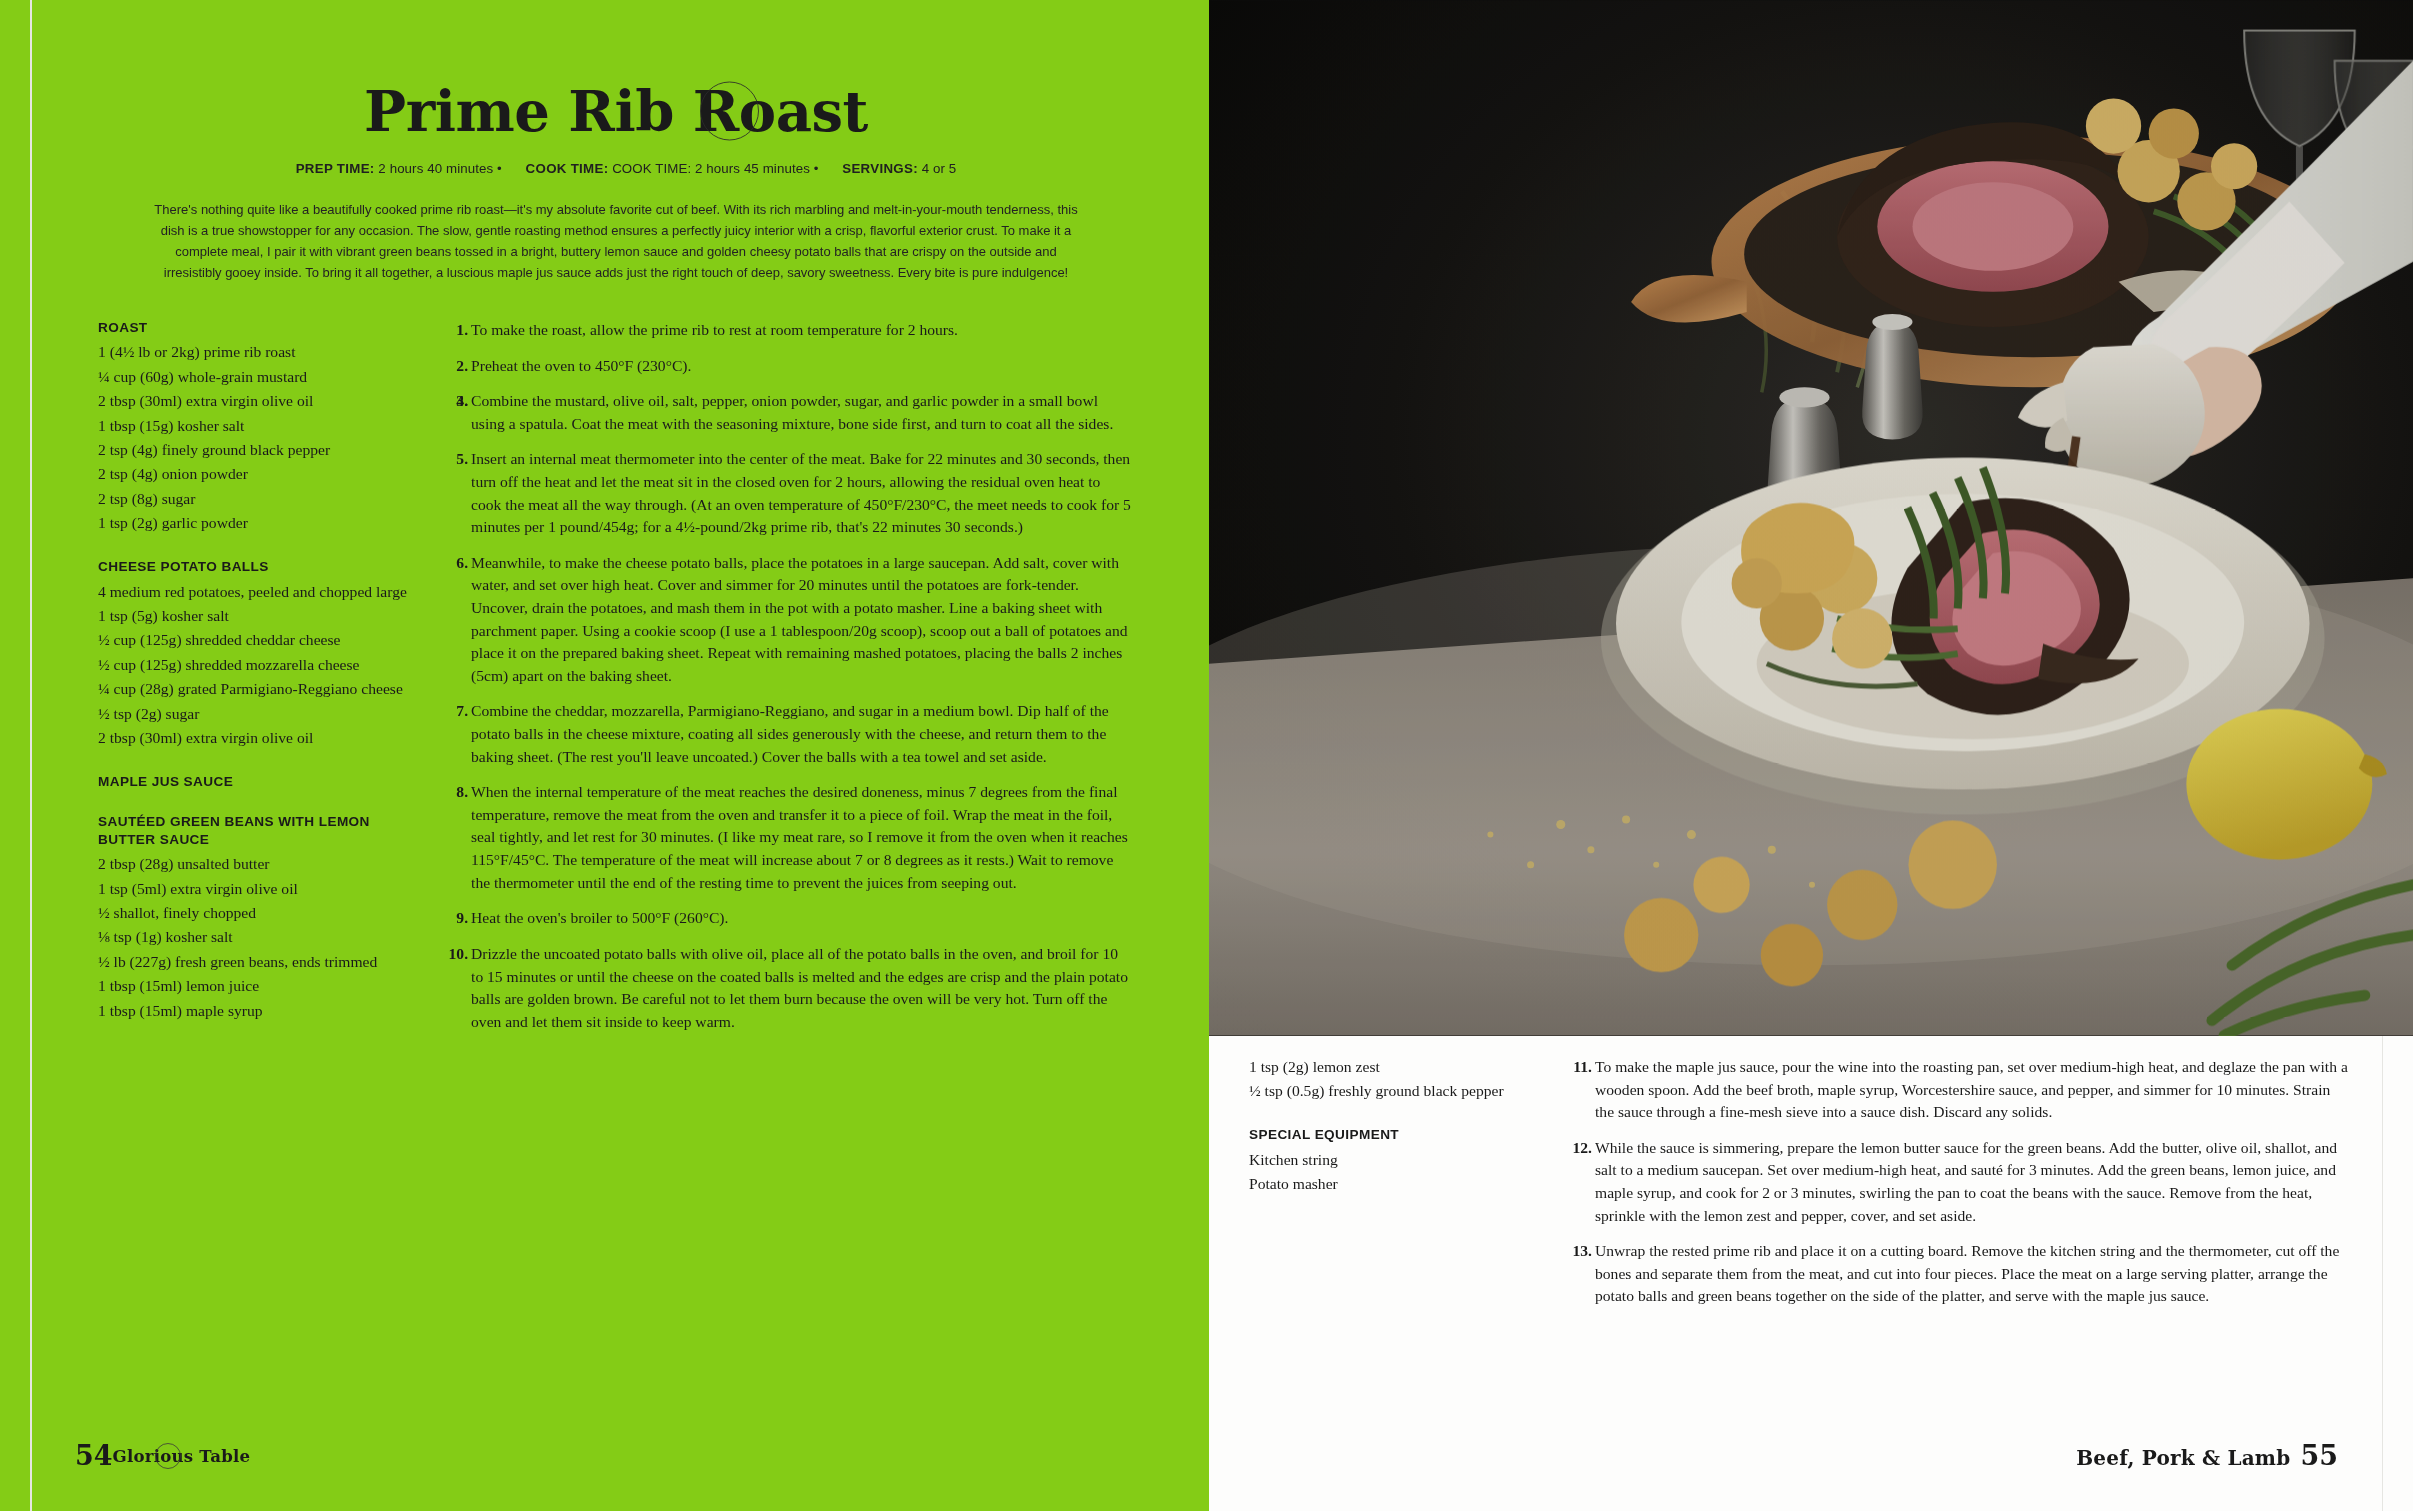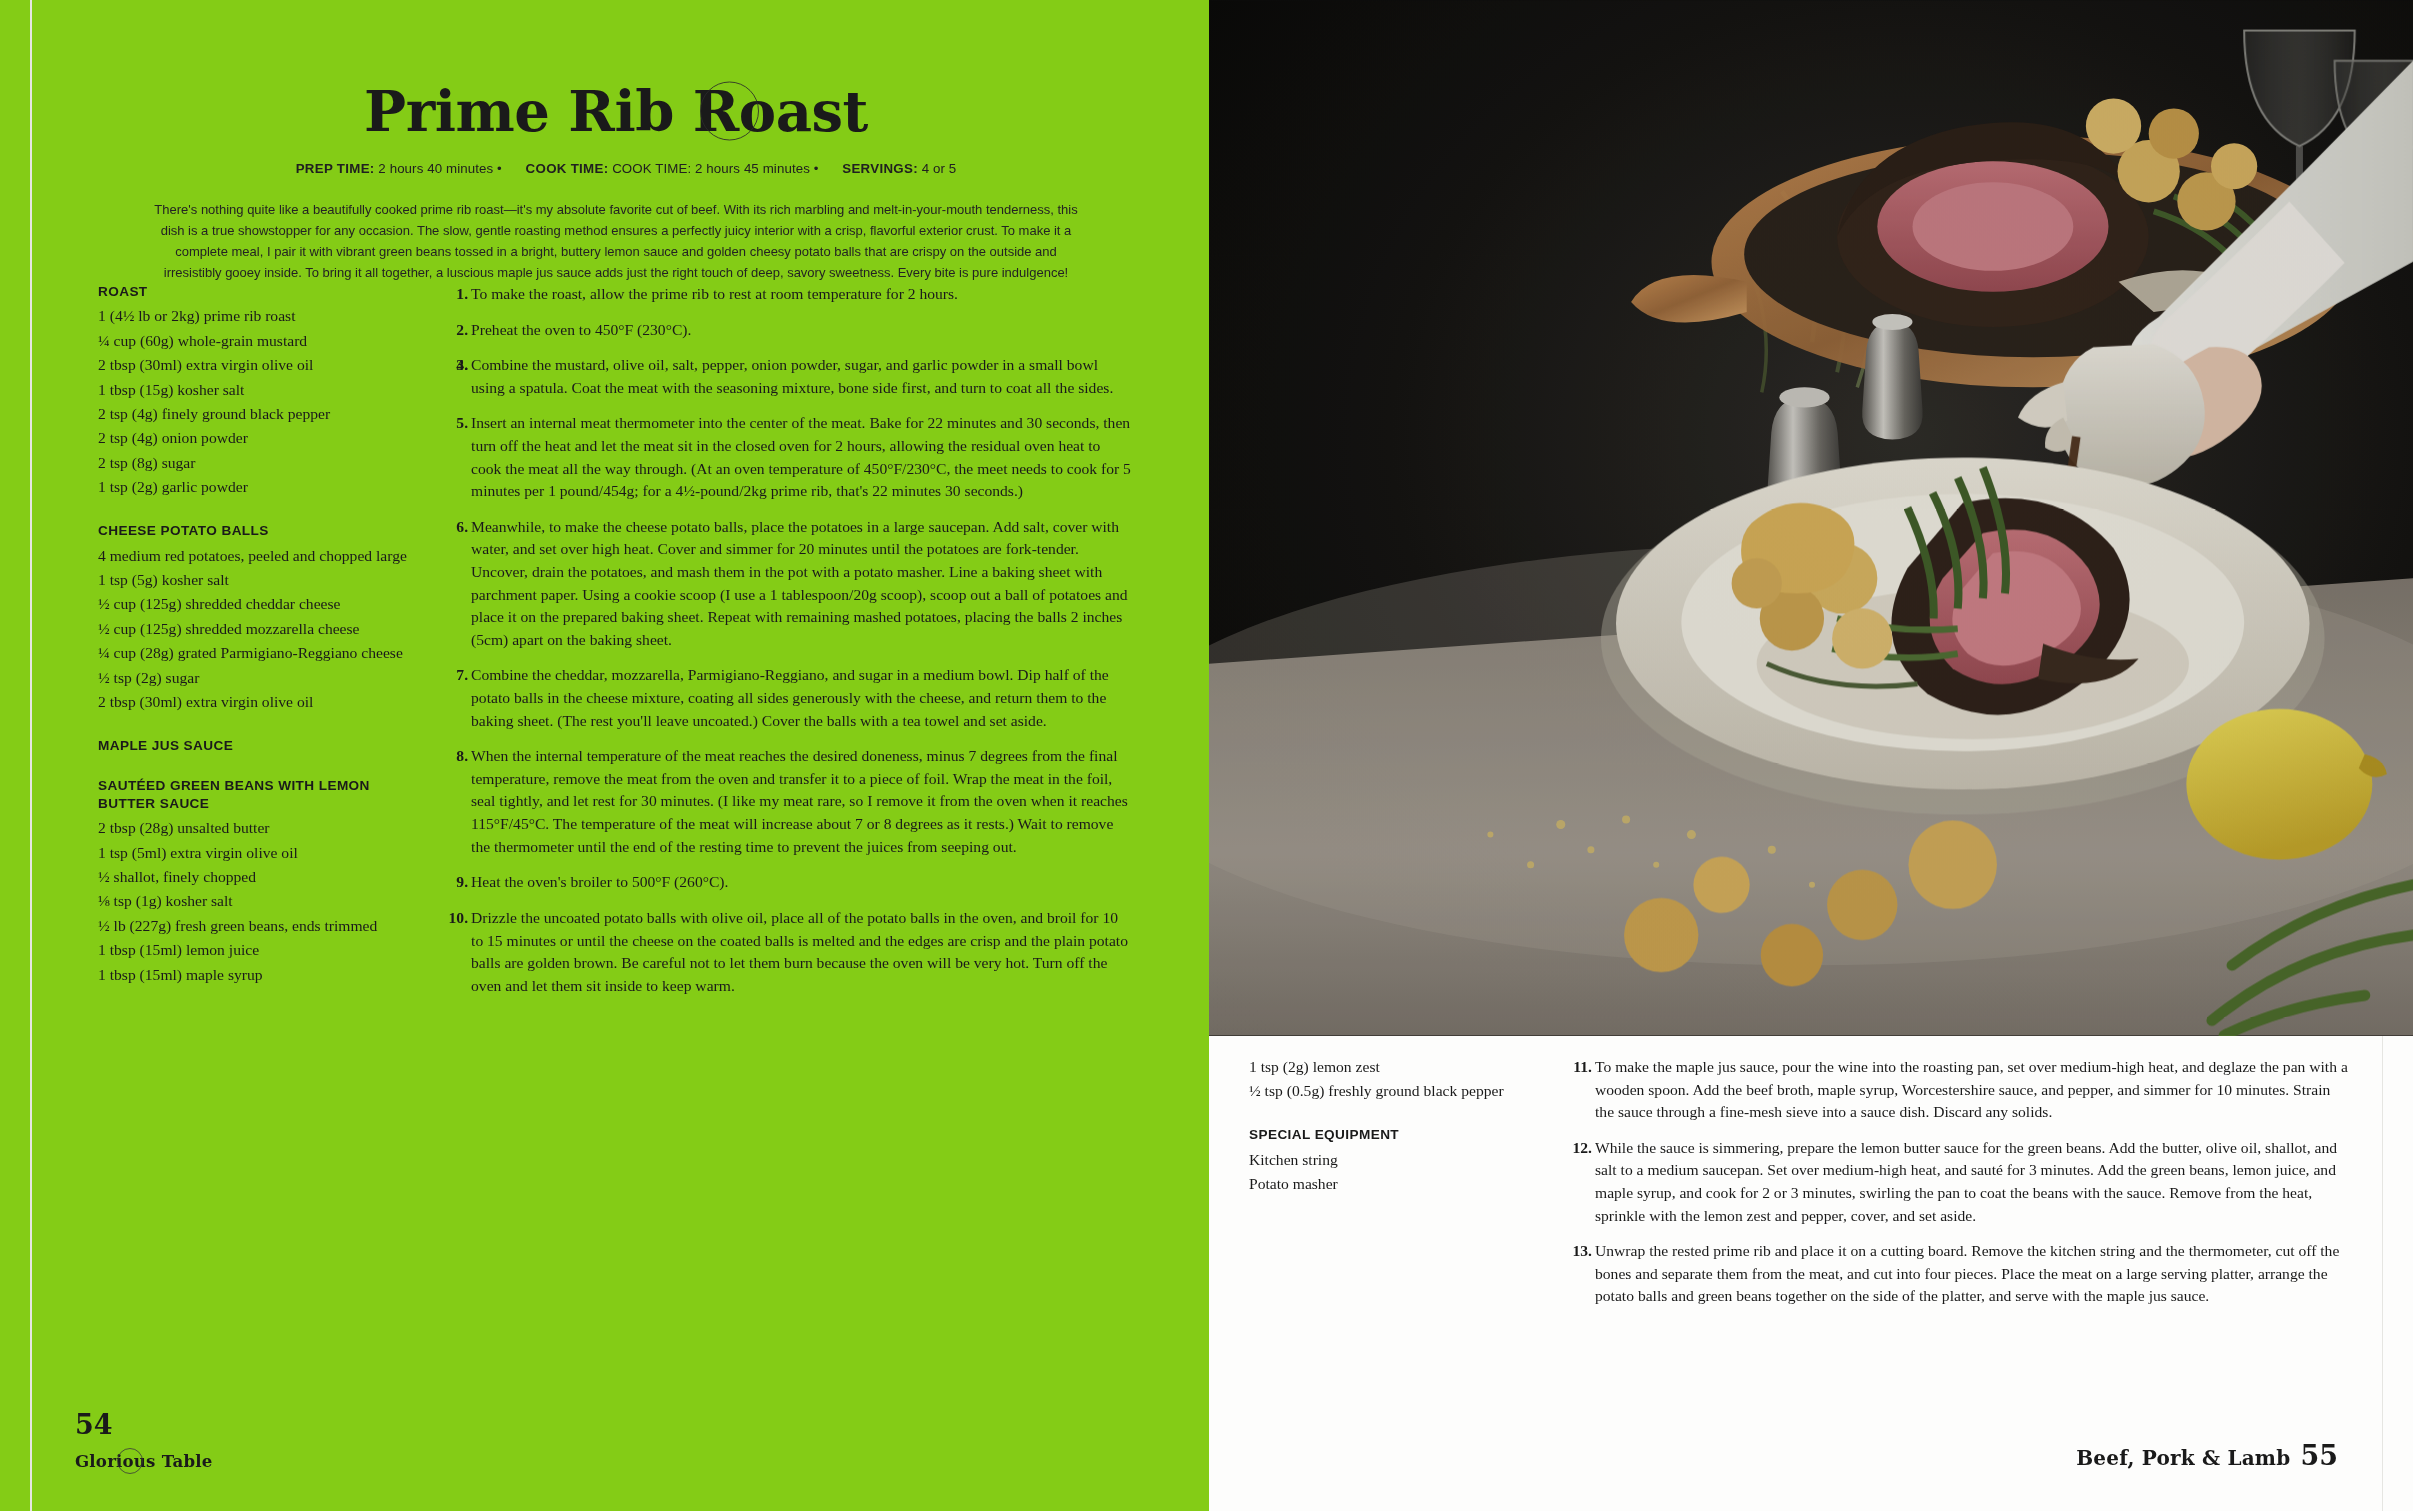--- a/index.html
+++ b/index.html
@@ -62,20 +62,21 @@
     font-size: 13px;
     line-height: 1.62;
     text-align: center;
     margin: 23px auto 0 auto;
     width: 940px;
     color: #232323;
   }
 
   .columns {
     display: flex;
+    margin-top: 36px;
     gap: 32px;
   }
   .col-ing { width: 322px; }
   .col-steps { width: 714px; }
 
   .sec-head {
     font-family: "Liberation Sans", sans-serif;
     font-weight: 700;
     font-size: 13.6px;
     letter-spacing: 0.4px;
@@ -108,23 +109,21 @@
     width: 26px;
     text-align: right;
   }
   .steps li .num.wide { left:-4px; width:30px; }
 
   .folio {
     position: absolute;
     bottom: 40px;
     left: 75px;
     display: flex;
-    align-items: flex-start;
-    gap: 11px;
-    flex-direction: column;
+    align-items: center;
   }
   .folio .pnum {
     font-family: "DejaVu Serif", serif;
     font-weight: 700;
     font-size: 27px;
   }
   .folio .book {
     font-family: "DejaVu Serif", serif;
     font-weight: 700;
     font-size: 16.6px;

